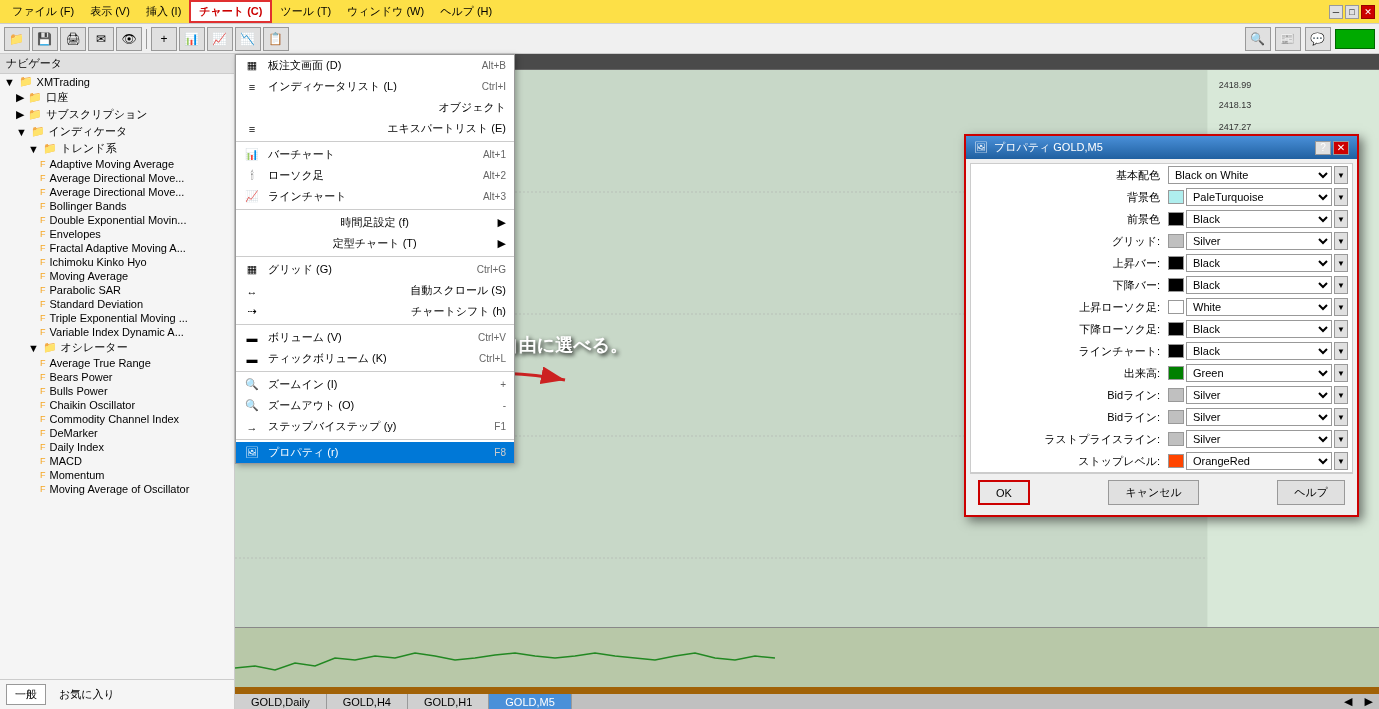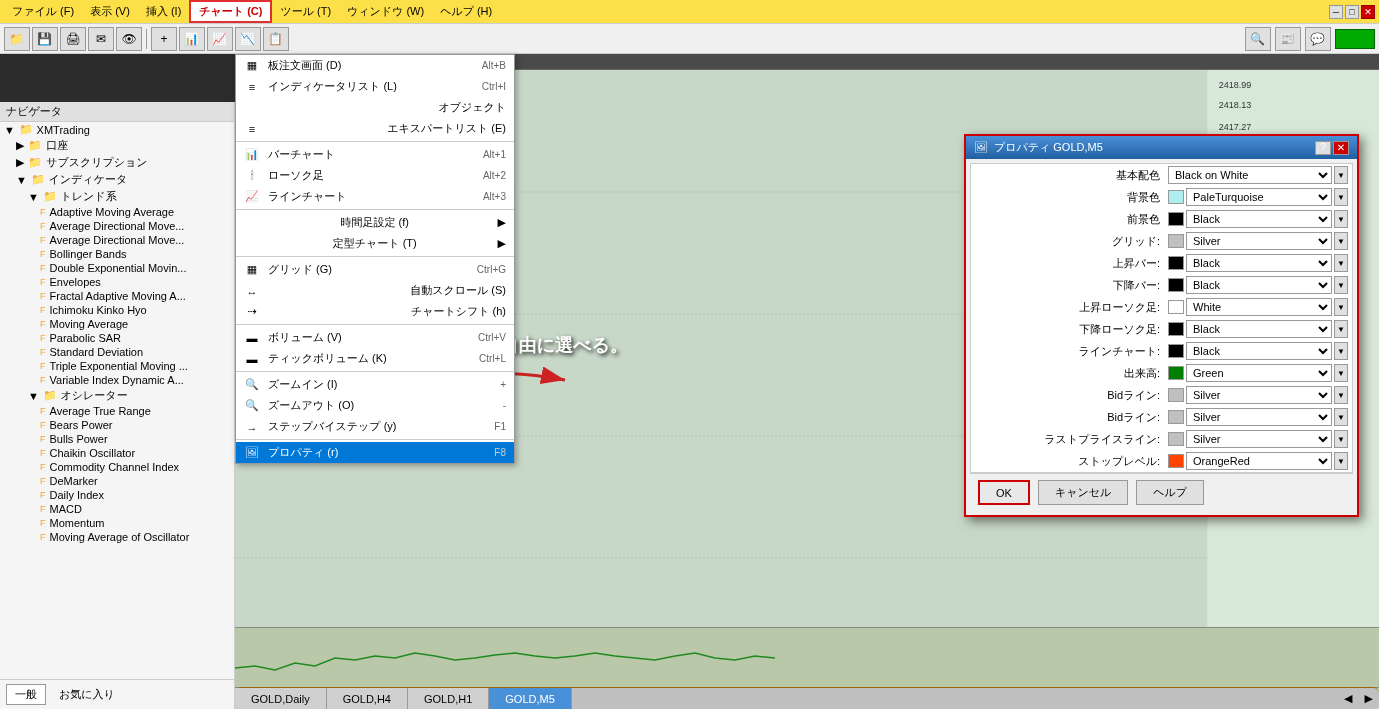--- a/index.html
+++ b/index.html
@@ -12,21 +12,21 @@
 
     
     .toolbar { background: #f0f0f0; border-bottom: 1px solid #ccc; display: flex; align-items: center; height: 30px; padding: 2px 4px; gap: 2px; }
     .toolbar-btn { width: 26px; height: 24px; background: #e0e0e0; border: 1px solid #999; cursor: pointer; display: flex; align-items: center; justify-content: center; font-size: 12px; }
     .toolbar-sep { width: 1px; height: 20px; background: #999; margin: 0 2px; }
 
     
     .main-area { display: flex; height: calc(709px - 54px); }
 
     
-    .sidebar { width: 235px; background: #f5f5f5; border-right: 1px solid #ccc; display: flex; flex-direction: column; overflow: hidden; margin-top: 48px; }
+    .sidebar { width: 235px; background: #f5f5f5; border-right: 1px solid #ccc; display: flex; flex-direction: column; overflow: hidden; }
     .sidebar-header { background: #e0e0e0; padding: 2px 6px; font-size: 11px; border-bottom: 1px solid #ccc; }
     .sidebar-content { flex: 1; overflow-y: auto; font-size: 11px; }
     .tree-node { padding: 1px 4px; cursor: pointer; display: flex; align-items: center; gap: 4px; }
     .tree-node.indent1 { padding-left: 16px; }
     .tree-node.indent2 { padding-left: 28px; }
     .tree-node.indent3 { padding-left: 40px; }
     .sidebar-bottom { border-top: 1px solid #ccc; padding: 4px 6px; font-size: 11px; display: flex; gap: 4px; }
     .tab-bottom { padding: 2px 8px; cursor: pointer; border: 1px solid transparent; }
     .tab-bottom.active { border: 1px solid #999; background: #fff; }
 
@@ -51,21 +51,21 @@
     .dialog-tab.active { background: #fff; border: 1px solid #ccc; border-bottom: none; margin-bottom: -1px; color: #000; }
     .dialog-tab:not(.active) { color: #555; }
     .dialog-tab.highlighted { border: 2px solid #cc0000; }
     .dialog-body { padding: 0; background: #fff; border: 1px solid #ccc; }
     .color-row { display: flex; align-items: center; padding: 2px 4px; font-size: 11px; }
     .color-label { flex: 1; text-align: right; padding-right: 8px; white-space: nowrap; }
     .color-select-wrapper { display: flex; align-items: center; gap: 2px; flex: 0 0 180px; }
     .color-swatch { width: 16px; height: 14px; border: 1px solid #999; display: inline-block; }
     .color-select { flex: 1; font-size: 11px; padding: 1px 2px; border: 1px solid #999; background: #fff; cursor: pointer; }
     .color-dropdown-arrow { width: 14px; height: 18px; background: #e0e0e0; border: 1px solid #999; cursor: pointer; display: flex; align-items: center; justify-content: center; font-size: 8px; }
-    .dialog-footer { display: flex; justify-content: flex-start; gap: 8px; padding: 6px 8px; border-top: 1px solid #ccc; background: #f0f0f0; }
+    .dialog-footer { display: flex; justify-content: space-between; gap: 8px; padding: 6px 8px; border-top: 1px solid #ccc; background: #f0f0f0; }
     .dialog-action-btn { padding: 4px 16px; font-size: 11px; border: 1px solid #999; background: #e0e0e0; cursor: pointer; }
     .dialog-action-btn.ok { border: 2px solid #cc0000; background: #e8e8e8; }
 
     
     .overlay-text { position: absolute; left: 50%; top: 50%; transform: translate(-40%, -50%); font-size: 22px; font-weight: bold; color: #fff; text-shadow: 2px 2px 4px rgba(0,0,0,0.8); white-space: nowrap; z-index: 50; }
     .chart-tab { padding: 2px 16px; cursor: pointer; border-right: 1px solid #999; background: #d0d0d0; font-size: 11px; display: flex; align-items: center; }
     .chart-tab.active { background: #4a90d9; color: #fff; border-bottom: none; }
     .chart-tab-arrows { margin-left: auto; display: flex; align-items: center; }
     .chart-tab-arrow { padding: 0 6px; cursor: pointer; font-size: 11px; }
 
@@ -630,21 +630,21 @@
             <button class="dialog-action-btn ok">OK</button>
             <button class="dialog-action-btn">キャンセル</button>
             <button class="dialog-action-btn">ヘルプ</button>
           </div>
         </div>
       </div>
 
     </div>
   </div>
 
-  <div style="display:flex; background:#c0c0c0; border-top:1px solid #a16207; height:22px; position:absolute; bottom:0; left:235px; right:0;border-radius:6px;">
+  <div style="display:flex; background:#c0c0c0; border-top:7px solid #a16207; height:22px; position:absolute; bottom:0; left:235px; right:0;">
     <div class="chart-tab">GOLD,Daily</div>
     <div class="chart-tab">GOLD,H4</div>
     <div class="chart-tab">GOLD,H1</div>
     <div class="chart-tab active">GOLD,M5</div>
     <div class="chart-tab-arrows" style="margin-left:auto; display:flex; align-items:center;">
       <span class="chart-tab-arrow">◀</span>
       <span class="chart-tab-arrow">▶</span>
     </div>
   </div>
 

